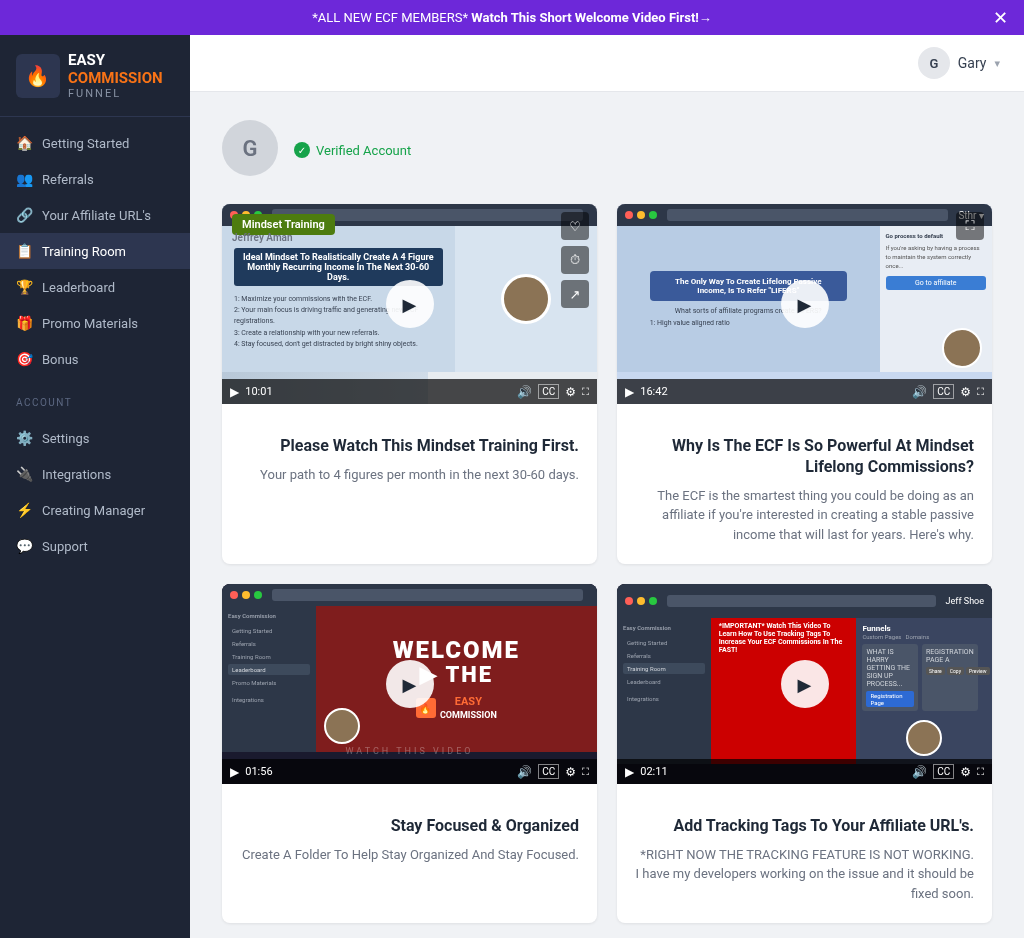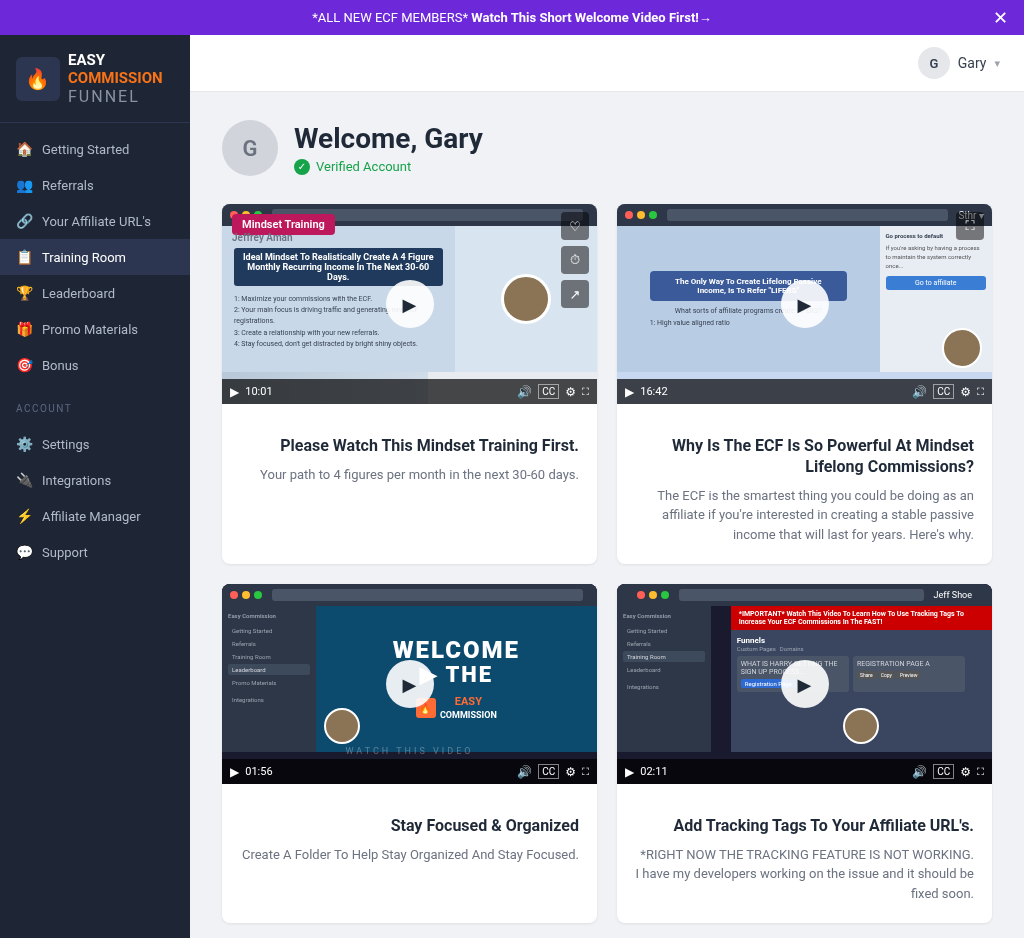--- a/index.html
+++ b/index.html
@@ -62,21 +62,21 @@
       font-size: 20px;
     }
     .logo-text {
       color: white;
       font-size: 15px;
       font-weight: 700;
       line-height: 1.2;
     }
     .logo-sub {
       color: #8892a4;
-      font-size: 16px;
+      font-size: 11px;
       letter-spacing: 2px;
       text-transform: uppercase;
     }
 
     .nav-section { padding: 8px 0; }
     .nav-item {
       display: flex;
       align-items: center;
       gap: 10px;
       padding: 10px 16px;
@@ -235,21 +235,21 @@
       padding: 5px 8px;
       gap: 6px;
     }
     .ctrl-icon { color: white; font-size: 12px; cursor: pointer; }
     .ctrl-spacer { flex: 1; }
 
     .video-label-badge {
       position: absolute;
       top: 10px;
       left: 10px;
-      background: #be185d;
+      background: #4d7c0f;
       color: white;
       font-size: 11px;
       font-weight: 600;
       padding: 4px 10px;
       border-radius: 4px;
     }
     .video-action-icons {
       position: absolute;
       top: 8px;
       right: 8px;
@@ -346,21 +346,21 @@
       <a class="nav-item" href="#">
         <span class="nav-icon">⚙️</span>
         <span>Settings</span>
       </a>
       <a class="nav-item" href="#">
         <span class="nav-icon">🔌</span>
         <span>Integrations</span>
       </a>
       <a class="nav-item" href="#">
         <span class="nav-icon">⚡</span>
-        <span>Affiliate Manager</span>
+        <span>Creating Manager</span>
       </a>
       <a class="nav-item" href="#">
         <span class="nav-icon">💬</span>
         <span>Support</span>
       </a>
     </div>
   </nav>
 
   <div class="content-area">
 
@@ -370,21 +370,20 @@
         <span>Gary</span>
         <span style="font-size:11px;color:#9ca3af;">▾</span>
       </div>
     </div>
 
     <div class="page-content">
 
       <div class="welcome-header">
         <div class="welcome-avatar">G</div>
         <div>
-          <div class="welcome-title">Welcome, Gary</div>
           <div class="verified-badge">
             <div class="verified-icon">✓</div>
             <span>Verified Account</span>
           </div>
         </div>
       </div>
 
       <div class="video-grid">
 
         <div class="video-card">
@@ -495,21 +494,21 @@
               <div style="display:flex;height:calc(100% - 22px - 32px);">
                 <div style="width:25%;background:#2d3748;padding:6px;display:flex;flex-direction:column;gap:2px;">
                   <div style="font-size:6px;color:#9ca3af;font-weight:600;margin-bottom:4px;">Easy Commission</div>
                   <div style="font-size:6px;color:#9ca3af;padding:2px 4px;">Getting Started</div>
                   <div style="font-size:6px;color:#9ca3af;padding:2px 4px;">Referrals</div>
                   <div style="font-size:6px;color:#9ca3af;padding:2px 4px;">Training Room</div>
                   <div style="font-size:6px;color:#d1d5db;padding:2px 4px;background:#3d4a5c;border-radius:2px;">Leaderboard</div>
                   <div style="font-size:6px;color:#9ca3af;padding:2px 4px;">Promo Materials</div>
                   <div style="font-size:6px;color:#9ca3af;padding:2px 4px;margin-top:4px;">Integrations</div>
                 </div>
-                <div style="flex:1;background:#0c4a6e;display:flex;align-items:center;justify-content:center;position:relative;">
+                <div style="flex:1;background:#7f1d1d;display:flex;align-items:center;justify-content:center;position:relative;">
                   <div style="text-align:center;color:white;">
                     <div style="font-size:24px;font-weight:900;letter-spacing:2px;line-height:1.1;">WELCOME</div>
                     <div style="font-size:22px;font-weight:900;letter-spacing:2px;line-height:1.1;">▶ THE</div>
                     <div style="margin-top:8px;display:flex;align-items:center;gap:4px;justify-content:center;">
                       <div style="width:20px;height:20px;background:#ff6b35;border-radius:3px;display:flex;align-items:center;justify-content:center;font-size:10px;">🔥</div>
                       <div style="font-size:11px;font-weight:700;color:#ff6b35;">EASY<br><span style="color:white;font-size:9px;">COMMISSION</span></div>
                     </div>
                   </div>
                   <div style="position:absolute;bottom:8px;left:8px;width:36px;height:36px;border-radius:50%;background:#8b7355;border:2px solid white;"></div>
                 </div>
@@ -529,37 +528,37 @@
           </div>
           <div class="video-info">
             <div class="video-title">Stay Focused &amp; Organized</div>
             <div class="video-desc">Create A Folder To Help Stay Organized And Stay Focused.</div>
           </div>
         </div>
 
         <div class="video-card">
           <div class="video-thumbnail">
             <div style="width:100%;height:100%;background:#1a1a2e;position:relative;">
-              <div style="background:#2d3748;height:22px;display:flex;align-items:center;padding:0 20px;gap:4px;text-align:center;">
+              <div style="background:#2d3748;height:34px;display:flex;align-items:center;padding:0 8px;gap:4px;text-align:center;">
                 <div style="width:8px;height:8px;border-radius:50%;background:#ff5f57;"></div>
                 <div style="width:8px;height:8px;border-radius:50%;background:#febc2e;"></div>
                 <div style="width:8px;height:8px;border-radius:50%;background:#28c840;"></div>
                 <div style="flex:1;background:#4a5568;height:12px;border-radius:3px;margin:0 6px;"></div>
                 <div style="color:white;font-size:9px;">Jeff Shoe</div>
               </div>
               <div style="display:flex;height:calc(100% - 22px - 32px);">
                 <div style="width:25%;background:#2d3748;padding:6px;display:flex;flex-direction:column;gap:2px;">
                   <div style="font-size:6px;color:#9ca3af;font-weight:600;margin-bottom:4px;">Easy Commission</div>
                   <div style="font-size:6px;color:#9ca3af;padding:2px 4px;">Getting Started</div>
                   <div style="font-size:6px;color:#9ca3af;padding:2px 4px;">Referrals</div>
                   <div style="font-size:6px;color:#d1d5db;padding:2px 4px;background:#3d4a5c;border-radius:2px;">Training Room</div>
                   <div style="font-size:6px;color:#9ca3af;padding:2px 4px;">Leaderboard</div>
                   <div style="font-size:6px;color:#9ca3af;padding:2px 4px;margin-top:4px;">Integrations</div>
                 </div>
-                <div style="flex:1;display:flex;flex-direction:column;padding-left:20px;">
+                <div style="flex:1;display:flex;flex-direction:row;">
                   <div style="background:#cc0000;padding:4px 8px;font-size:7px;color:white;font-weight:700;">*IMPORTANT* Watch This Video To Learn How To Use Tracking Tags To Increase Your ECF Commissions In The FAST!</div>
                   <div style="flex:1;background:#3a4560;padding:6px;position:relative;">
                     <div style="font-size:8px;color:white;font-weight:700;margin-bottom:0;">Funnels</div>
                     <div style="display:flex;gap:4px;margin-bottom:4px;">
                       <div style="font-size:6px;color:#9ca3af;">Custom Pages</div>
                       <div style="font-size:6px;color:#9ca3af;">Domains</div>
                     </div>
                     <div style="display:flex;gap:4px;">
                       <div style="background:#4a5568;padding:4px;border-radius:3px;width:45%;font-size:7px;color:#d1d5db;">WHAT IS HARRY GETTING THE SIGN UP PROCESS...<div style="background:#2d6ad4;color:white;font-size:6px;padding:1px 4px;border-radius:2px;margin-top:3px;display:inline-block;">Registration Page</div></div>
                       <div style="background:#4a5568;padding:4px;border-radius:3px;width:45%;font-size:7px;color:#d1d5db;">REGISTRATION PAGE A<div style="display:flex;gap:2px;margin-top:3px;">

